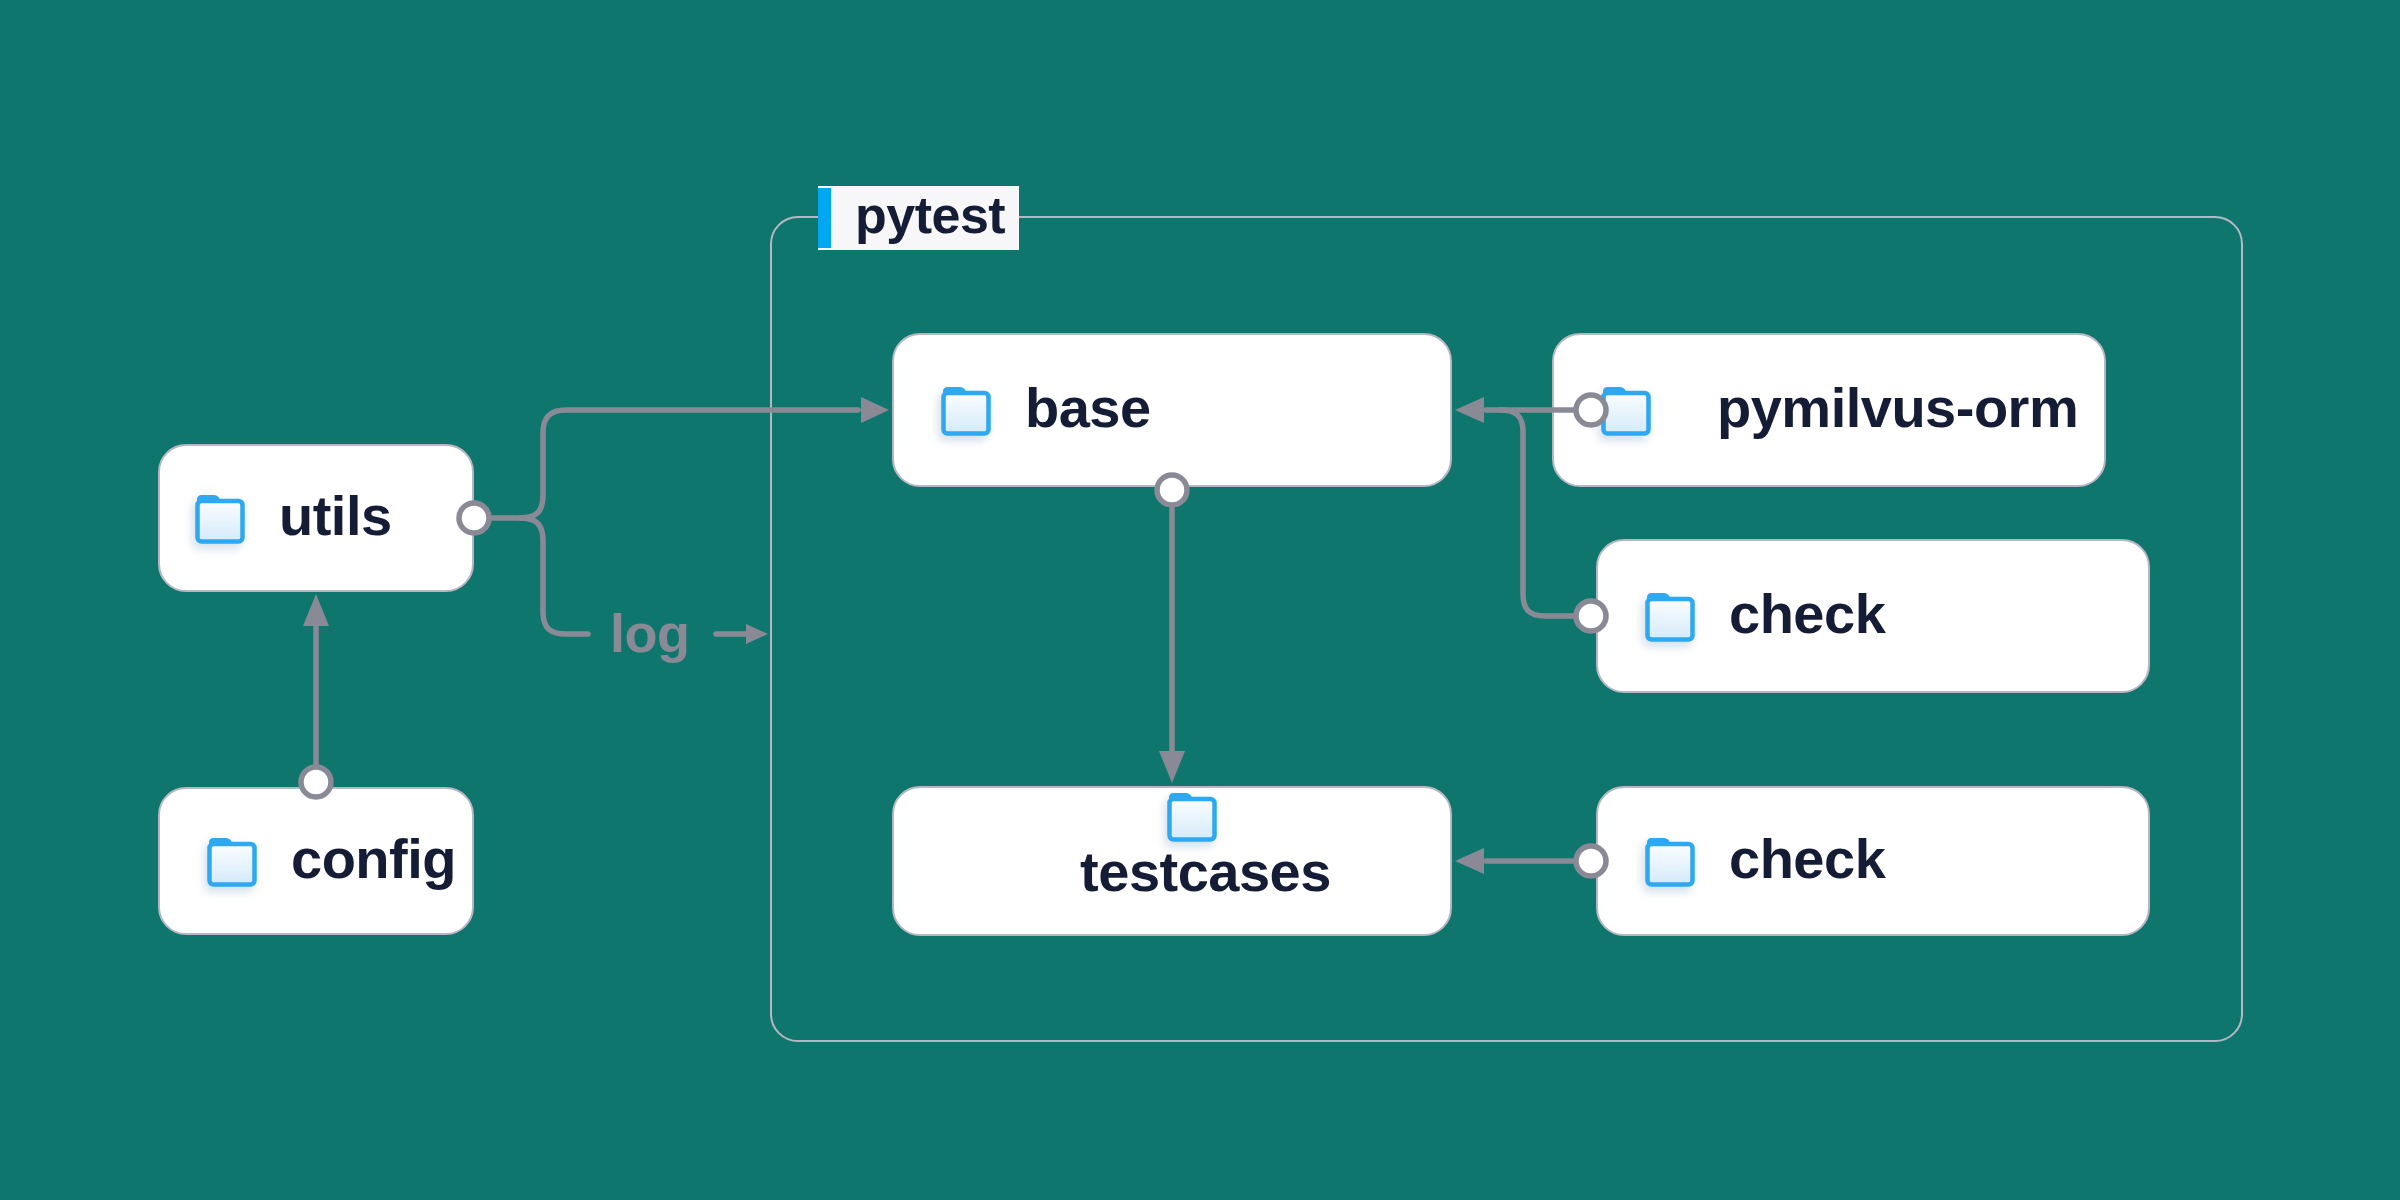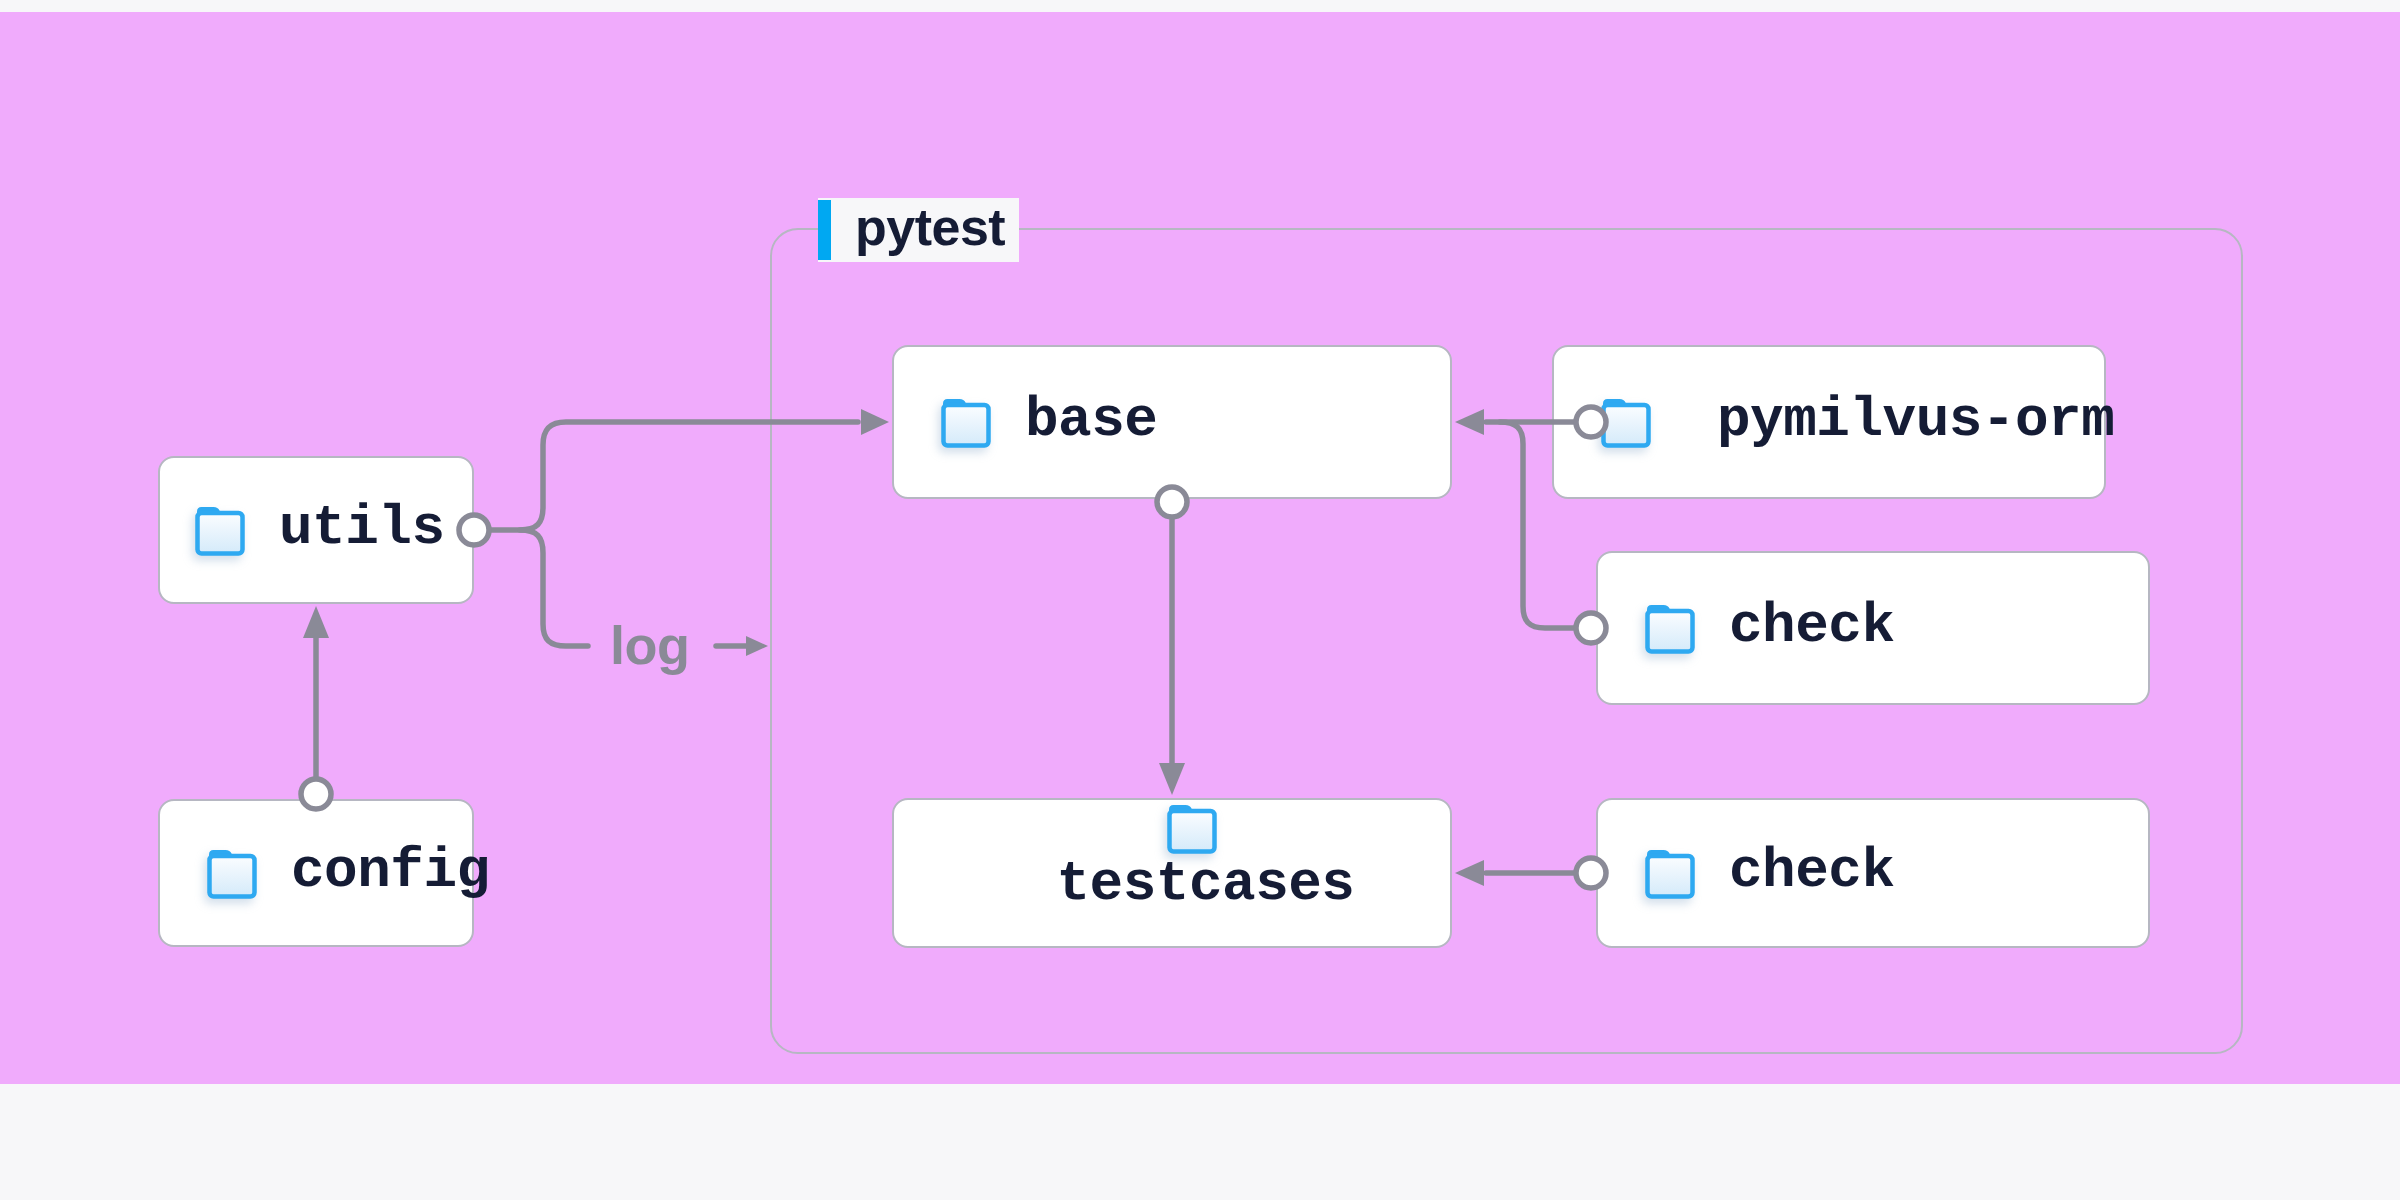--- a/index.html
+++ b/index.html
@@ -4,24 +4,23 @@
 <style>
   html, body {
     margin: 0;
     padding: 0;
     background: #f7f7f9;
     font-family: "Liberation Sans", "DejaVu Sans", sans-serif;
   }
   .stage {
     position: relative;
     width: 2400px;
-    height: 1072px;
-    background: #f0abfc;
+    height: 1200px;
+    background: #0f766e;
     overflow: hidden;
-    margin-top: 12px;
   }
   
   .group-box {
     position: absolute;
     left: 770px; top: 216px;
     width: 1473px; height: 826px;
     border: 2px solid #b6b7c2;
     border-radius: 28px;
     box-sizing: border-box;
     background: transparent;
@@ -48,27 +47,26 @@
     color: #151c35;
     letter-spacing: -0.5px;
     line-height: 1;
     padding-bottom: 6px;
   }
   
   .node {
     position: absolute;
     background: #ffffff;
     border: 2px solid #b6b7c2;
-    border-radius: 16px;
+    border-radius: 28px;
     box-sizing: border-box;
     display: flex;
     align-items: center;
     padding-left: 40px;
     z-index: 2;
-    font-family: Liberation Mono, monospace;
   }
   .node .folder {
     width: 64px;
     height: 56px;
     flex: 0 0 auto;
     filter: drop-shadow(-3px 5px 5px rgba(110, 150, 190, 0.30));
   }
   .node .node-label {
     margin-left: 27px;
     font-size: 56px;

